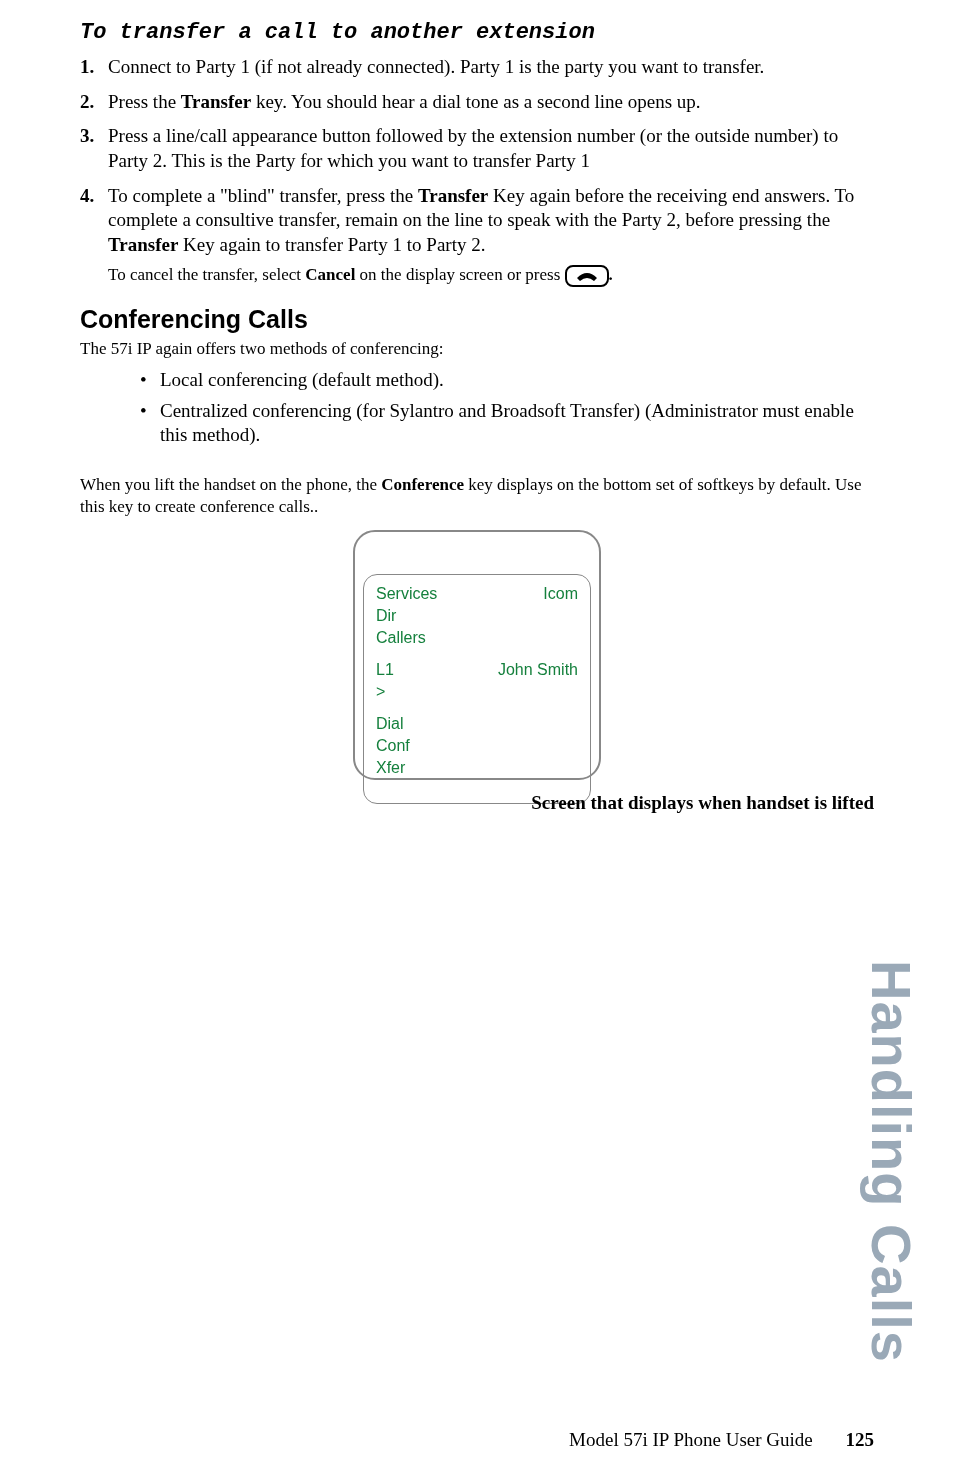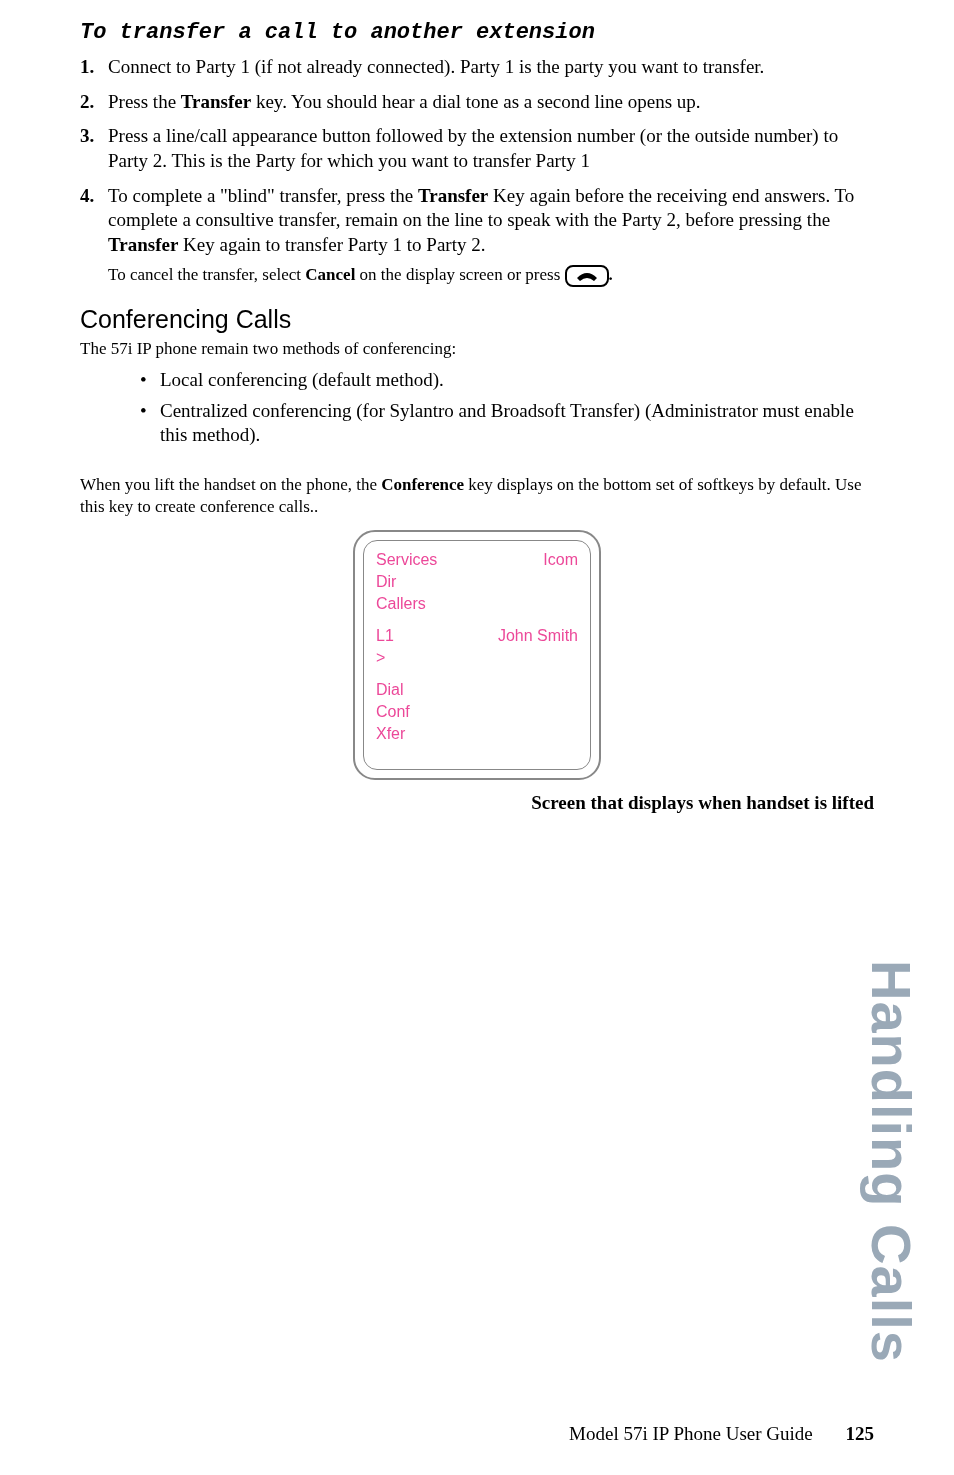--- a/index.html
+++ b/index.html
@@ -59,21 +59,21 @@
   }
   .goodbye-icon svg {
     position: absolute;
     top: 50%;
     left: 50%;
     transform: translate(-50%, -50%);
   }
   .section-heading {
     font-family: Arial, Helvetica, sans-serif;
     font-size: 25px;
-    font-weight: normal;
+    font-weight: bold;
     margin-top: 18px;
     margin-bottom: 4px;
   }
   ul.bulleted {
     list-style: none;
     padding-left: 60px;
   }
   ul.bulleted > li {
     position: relative;
     padding-left: 20px;
@@ -101,23 +101,24 @@
     background: #fff;
   }
   .phone-screen-inner {
     width: 100%;
     height: 100%;
     border: 1px solid #888;
     border-radius: 14px;
     padding: 10px 12px;
     font-family: Arial, Helvetica, sans-serif;
     font-size: 16px;
-    color: #ec4899;
+    color: #15803d;
     display: flex;
     flex-direction: column;
+    margin-top: 34px;
   }
   .screen-row {
     display: flex;
     justify-content: space-between;
     margin-bottom: 4px;
   }
   .screen-group-gap {
     height: 10px;
   }
   .caption {
@@ -132,21 +133,21 @@
     top: 960px;
     writing-mode: vertical-rl;
     font-family: Arial, Helvetica, sans-serif;
     font-size: 56px;
     font-weight: bold;
     color: #9aa9b7;
     letter-spacing: 1px;
   }
   .footer {
     position: absolute;
-    bottom: 30px;
+    bottom: 24px;
     right: 80px;
     font-size: 19px;
   }
   .footer .pagenum {
     font-weight: bold;
     margin-left: 28px;
   }
 </style>
 </head>
 <body>
@@ -170,21 +171,21 @@
       <span class="goodbye-icon">
         <svg width="26" height="12" viewBox="0 0 26 12">
           <path d="M3 8 Q13 -2 23 8 L20 11 Q13 5 6 11 Z" fill="#000"></path>
         </svg>
       </span><span class="bold">.</span>
     </div>
   </li>
 </ol>
 
 <div class="section-heading">Conferencing Calls</div>
-<div class="body-text">The 57i IP phone remain two methods of conferencing:</div>
+<div class="body-text">The 57i IP again offers two methods of conferencing:</div>
 
 <ul class="bulleted" style="margin-top:8px; margin-bottom:26px;">
   <li>Local conferencing (default method).</li>
   <li>Centralized conferencing (for Sylantro and Broadsoft Transfer) (Administrator must enable this method).</li>
 </ul>
 
 <div class="body-text">
   <span>When you lift the handset on the phone, the </span><span class="bold">Conference</span><span> key displays on the bottom set of softkeys by default. Use this key to create conference calls..</span>
 </div>
 

